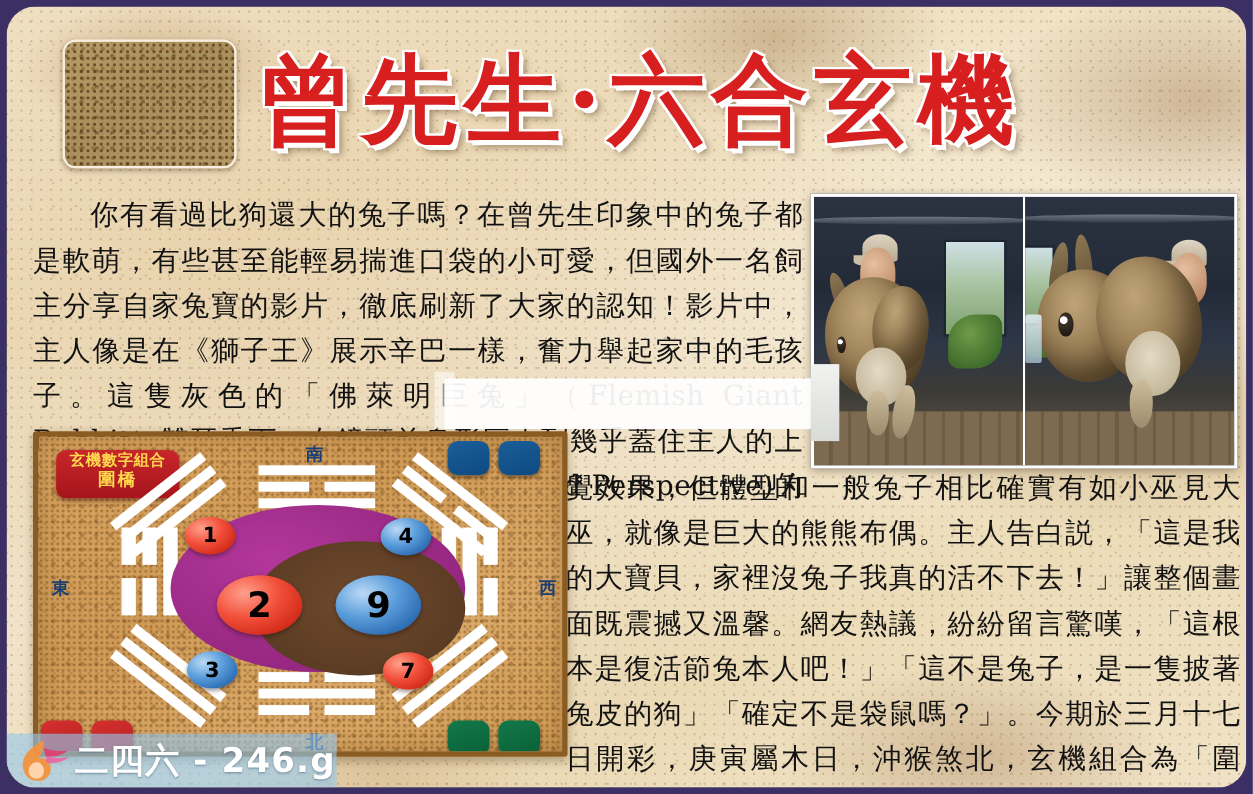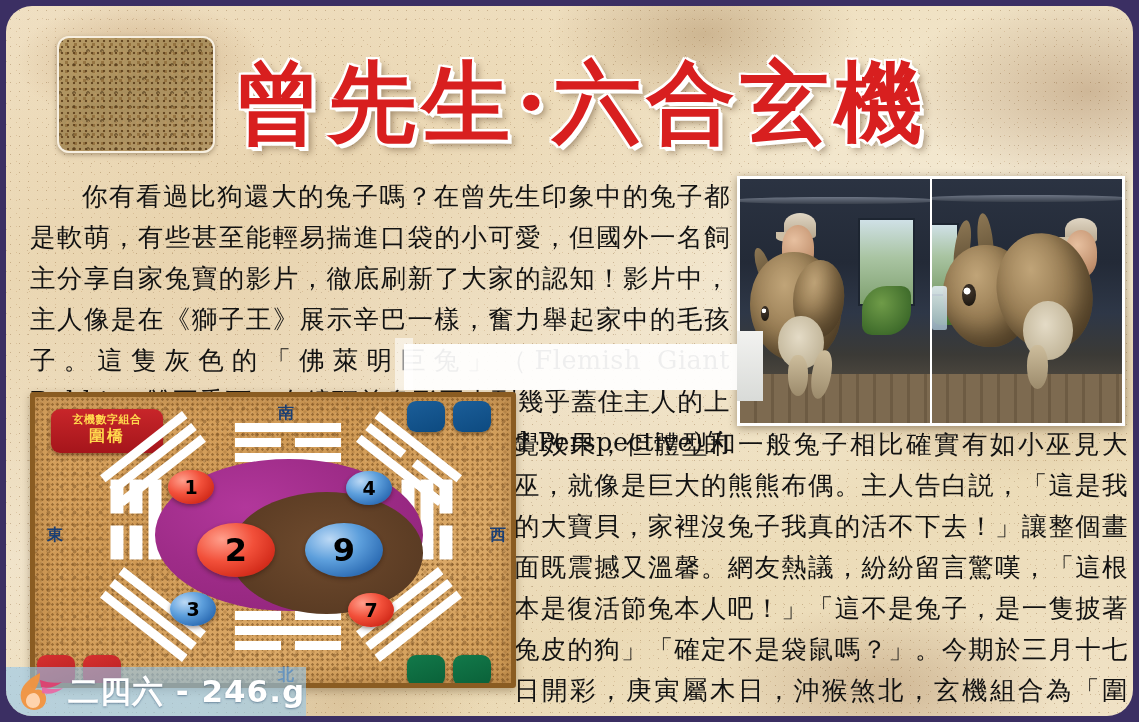--- a/index.html
+++ b/index.html
@@ -66,21 +66,21 @@
       radial-gradient(circle, rgba(185,150,95,.65) 1.0px, transparent 1.5px),
       radial-gradient(circle, rgba(70,48,18,.5) 1.6px, transparent 2.2px),
       linear-gradient(145deg, #b79b66 0%, #a98f5d 45%, #b49868 100%);
     background-size: 6px 6px, 9px 9px, 7px 7px, 14px 14px, 100% 100%;
     background-position: 0 0, 3px 2px, 5px 4px, 8px 6px, 0 0;
     box-shadow: 0 2px 5px rgba(60,40,15,.35);
   }
 
   #site-title {
     position: absolute;
-    left: 228px; top: 40px;
+    left: 228px; top: 28px;
     width: 870px; height: 112px;
     font-family: "DejaVu Serif", "Liberation Serif", serif;
     font-size: 88px;
     font-weight: 700;
     letter-spacing: 6px;
     line-height: 112px;
     color: #d81f1f;
     white-space: nowrap;
     text-shadow:
       2px 0 0 #fff, -2px 0 0 #fff, 0 2px 0 #fff, 0 -2px 0 #fff,
@@ -250,21 +250,21 @@
     position: absolute;
     left: 16px; top: 12px;
     width: 112px; height: 44px;
     border-radius: 9px;
     background: linear-gradient(180deg,#c8262a 0%, #a5151b 100%);
     box-shadow: 0 2px 4px rgba(60,20,10,.5);
     text-align: center;
     color: #ffd84d;
     padding-top: 4px;
   }
-  #combo-label { font-size: 11px; letter-spacing: .5px; line-height: 13px; font-weight: 700; }
+  #combo-label { font-size: 14px; letter-spacing: .5px; line-height: 13px; font-weight: 700; }
   #combo-value { font-size: 16px; font-weight: 700; line-height: 20px; letter-spacing: 2px; }
 
   
   .trigram { position: absolute; }
   .tri-row { position: relative; width: 100%; height: 9px; margin-bottom: 6px; }
   .tri-row:last-child { margin-bottom: 0; }
   .bar-full {
     position: absolute; left: 0; width: 100%; height: 100%;
     background: #ffffff;
   }

